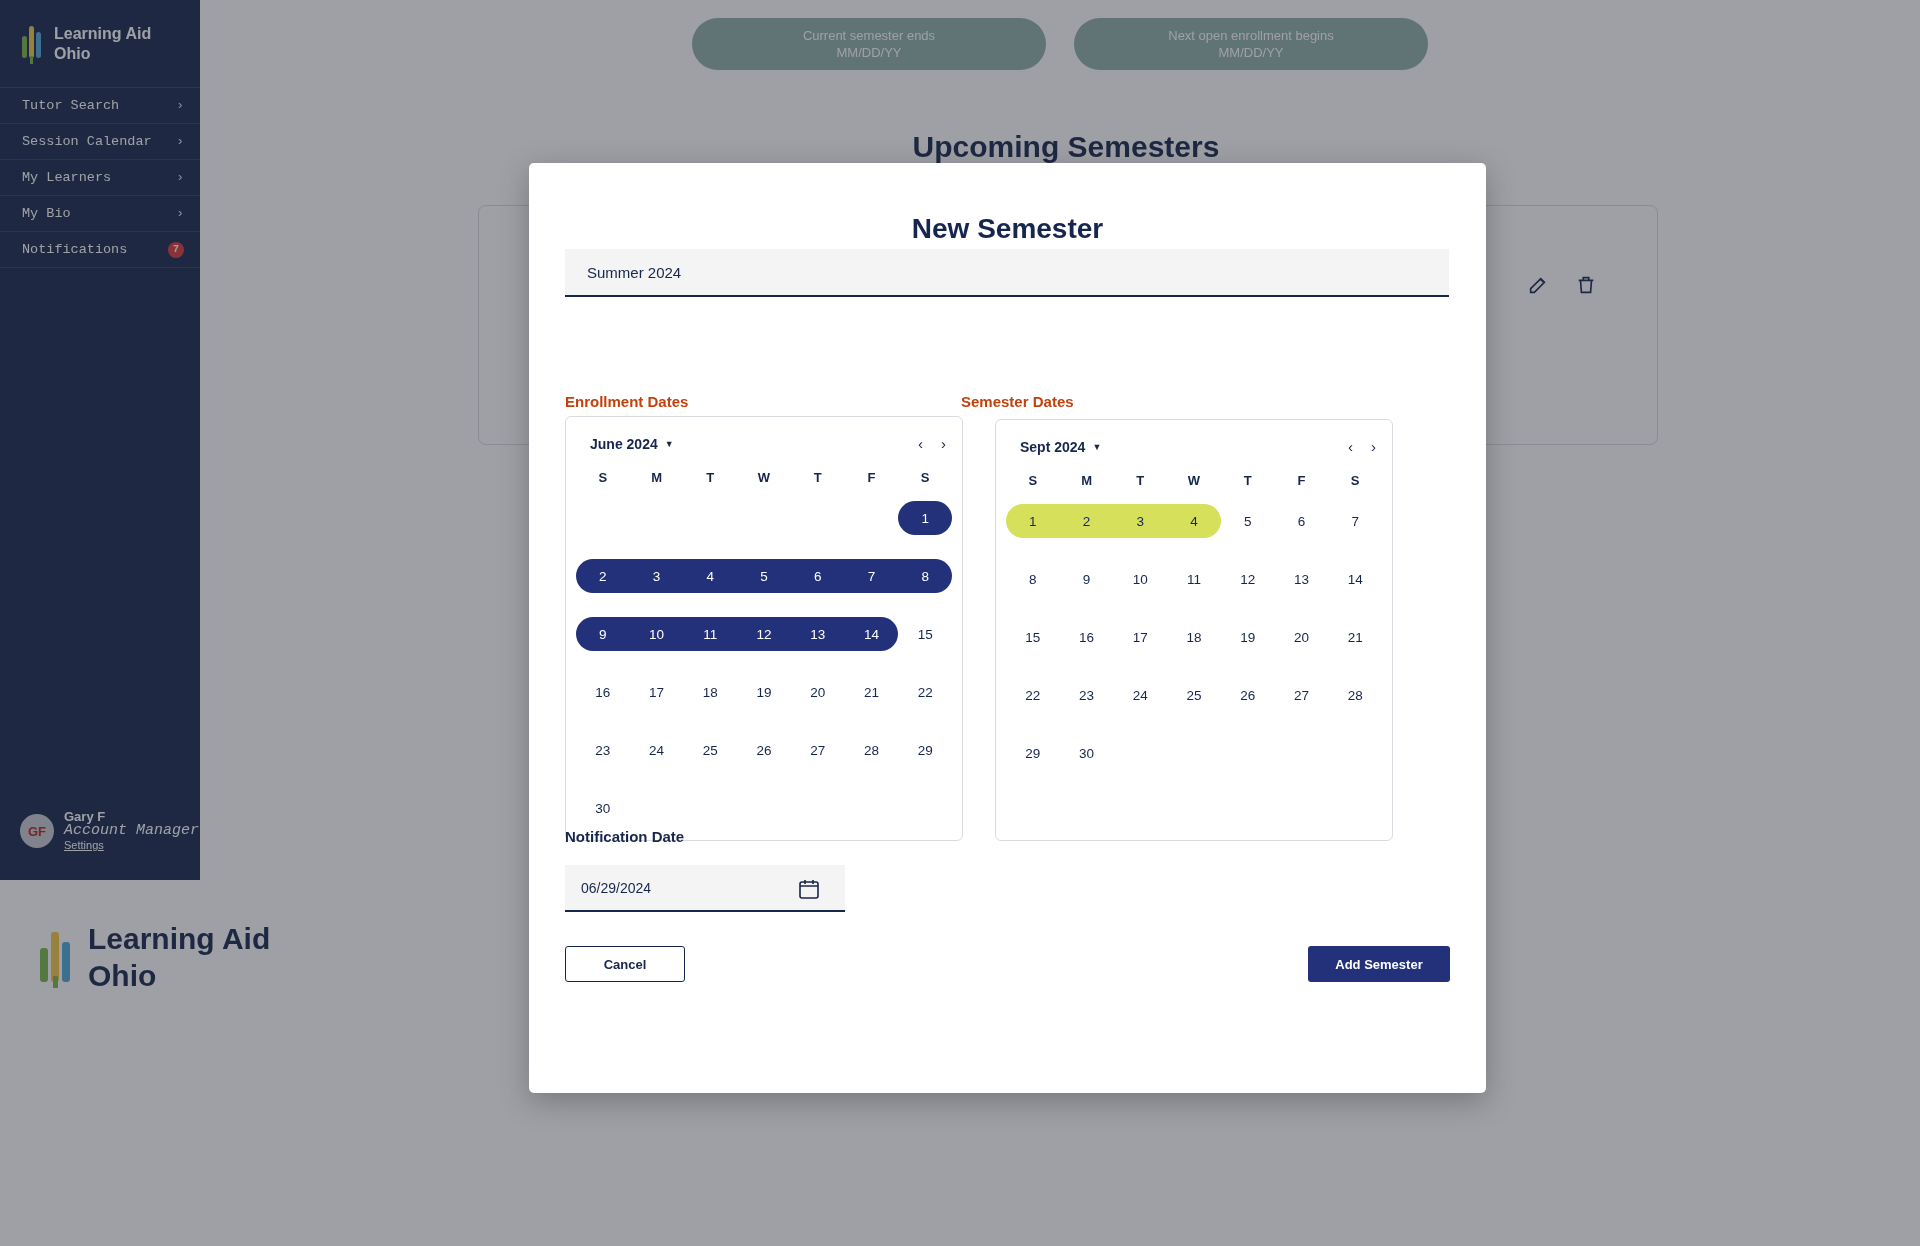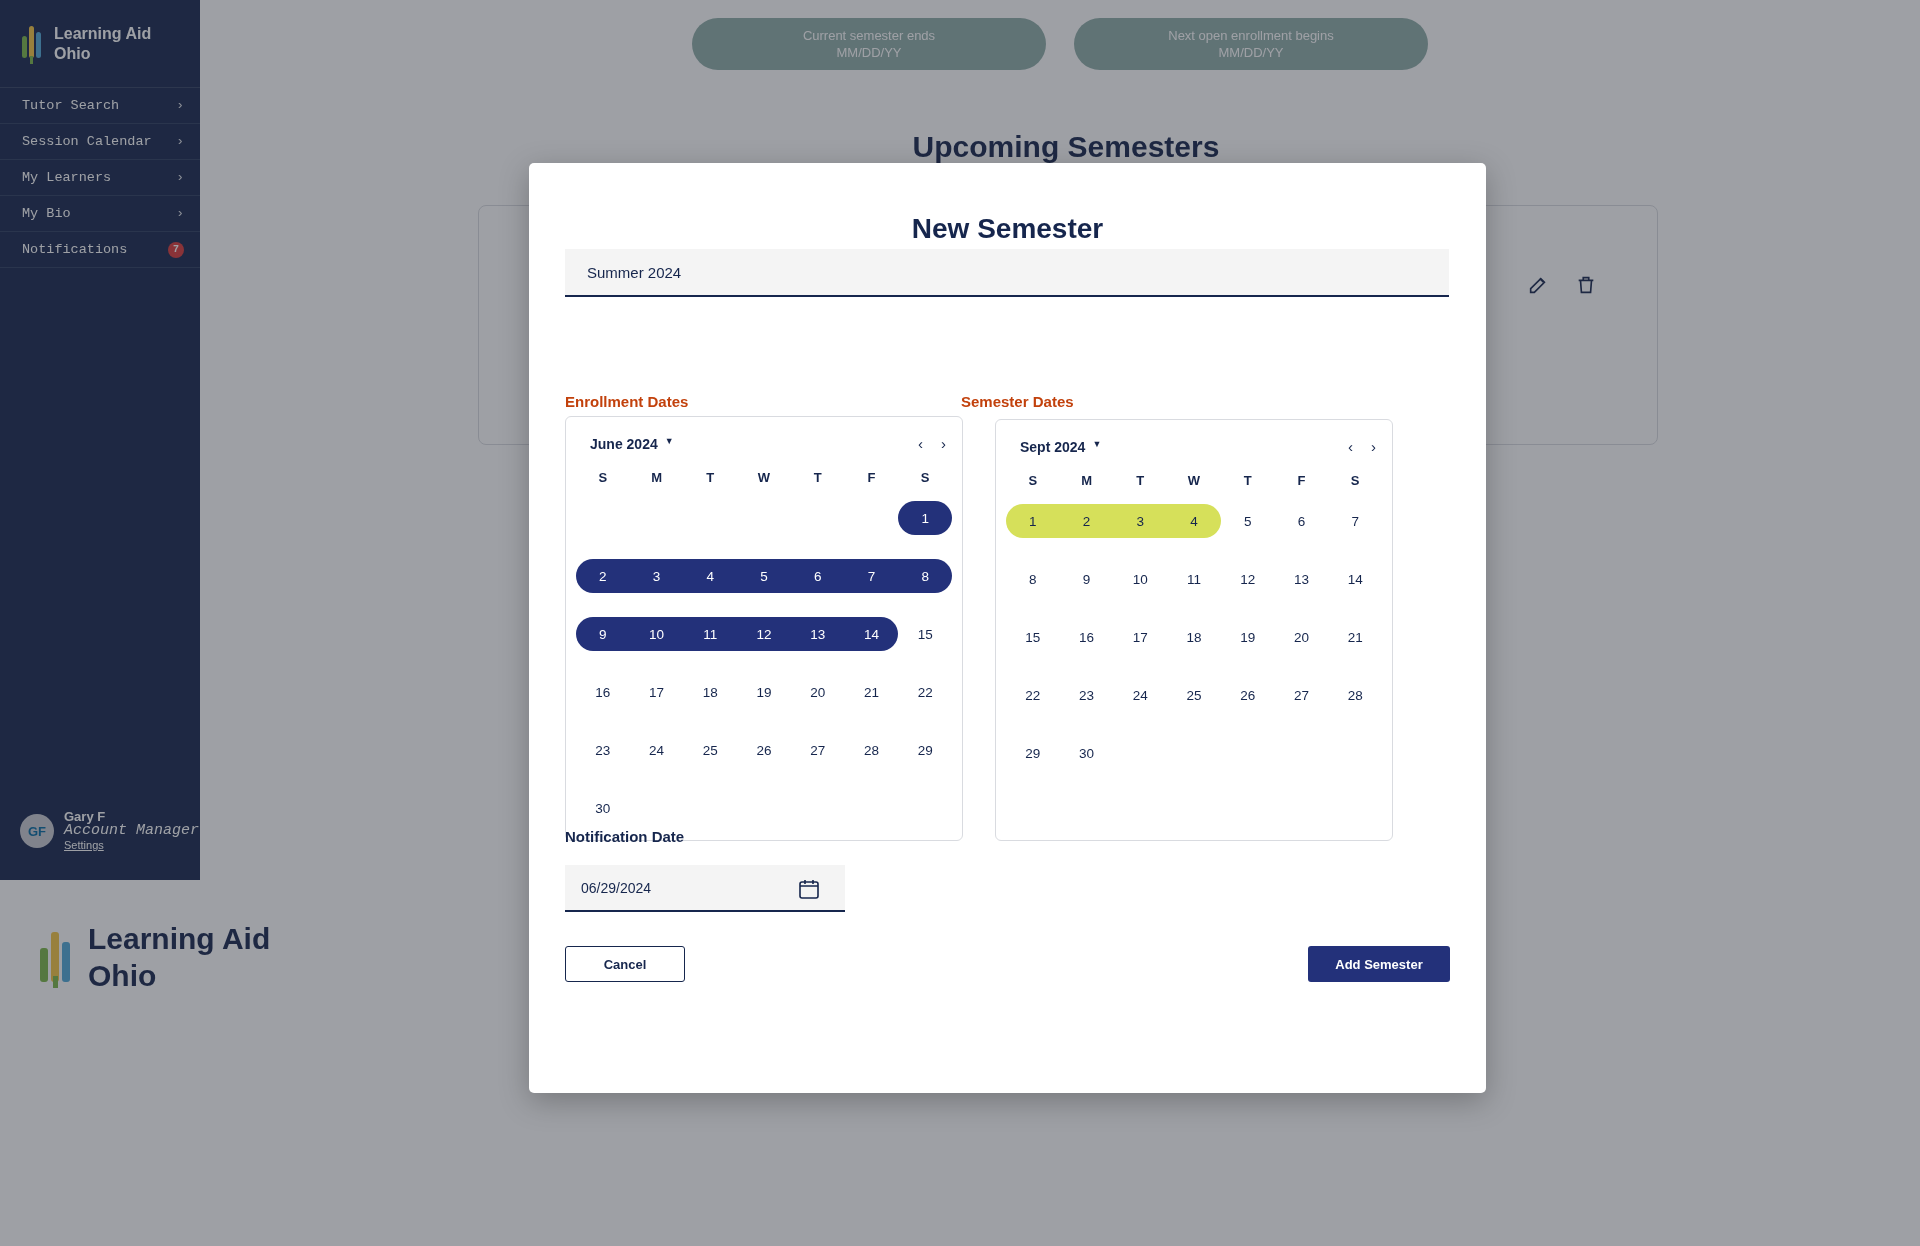--- a/index.html
+++ b/index.html
@@ -56,21 +56,21 @@
     width: 16px; height: 16px; font-size: 10px;
     display: flex; align-items: center; justify-content: center;
     font-weight: bold;
   }
   .sidebar-user {
     position: absolute; bottom: 28px; left: 0; right: 0;
     display: flex; align-items: center; gap: 10px; padding-left: 20px;
   }
   .avatar {
     width: 34px; height: 34px; border-radius: 50%;
-    background: #c9cbd2; color: #0369a1;
+    background: #c9cbd2; color: #b91c1c;
     display: flex; align-items: center; justify-content: center;
     font-size: 13px; font-weight: bold; flex: none;
   }
   .user-name { font-size: 13px; font-weight: bold; line-height: 14px; }
   .user-role { font-size: 15px; font-style: italic; line-height: 14px; font-family: Liberation Mono, monospace; }
   .user-settings { font-size: 11px; text-decoration: underline; line-height: 14px; cursor: pointer; }
 
   
   .topbar {
     position: absolute; left: 200px; top: 0; right: 0; height: 88px;
@@ -152,21 +152,21 @@
   }
   .cal {
     position: absolute; border: 1px solid #d9dbe0; border-radius: 6px; background: #fff;
   }
   .cal-head {
     display: flex; align-items: center; justify-content: space-between;
     padding: 18px 16px 8px 24px;
   }
   .cal-month {
     font-size: 14px; font-weight: bold; color: #16264d;
-    display: flex; gap: 7px; cursor: pointer;
+    display: flex; align-items: center; gap: 7px; cursor: pointer;
   }
   .caret { font-size: 9px; }
   .cal-navs { display: flex; gap: 18px; color: #16264d; }
   .cal-navs span { cursor: pointer; font-size: 15px; }
   .dow {
     display: grid; grid-template-columns: repeat(7, 1fr);
     font-size: 13px; font-weight: bold; color: #16264d;
     text-align: center; padding: 10px 10px 4px;
   }
   .grid {

